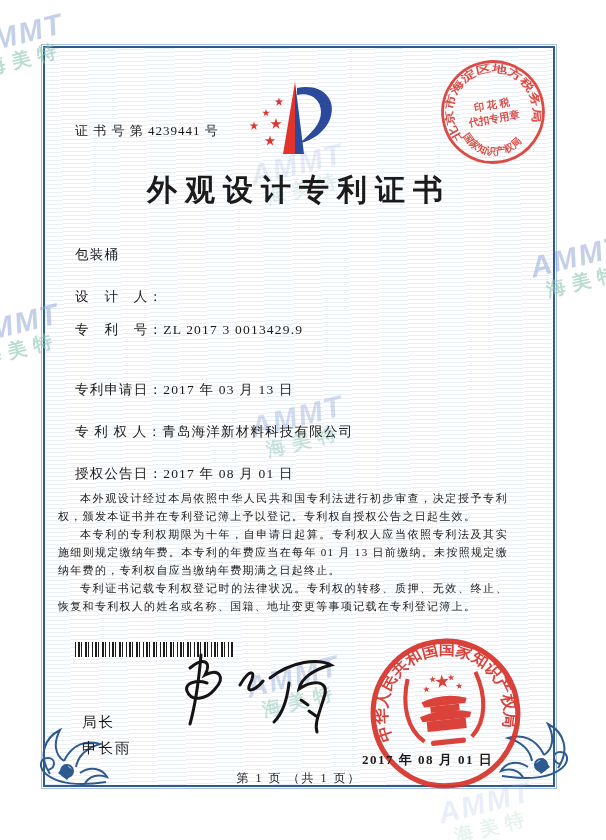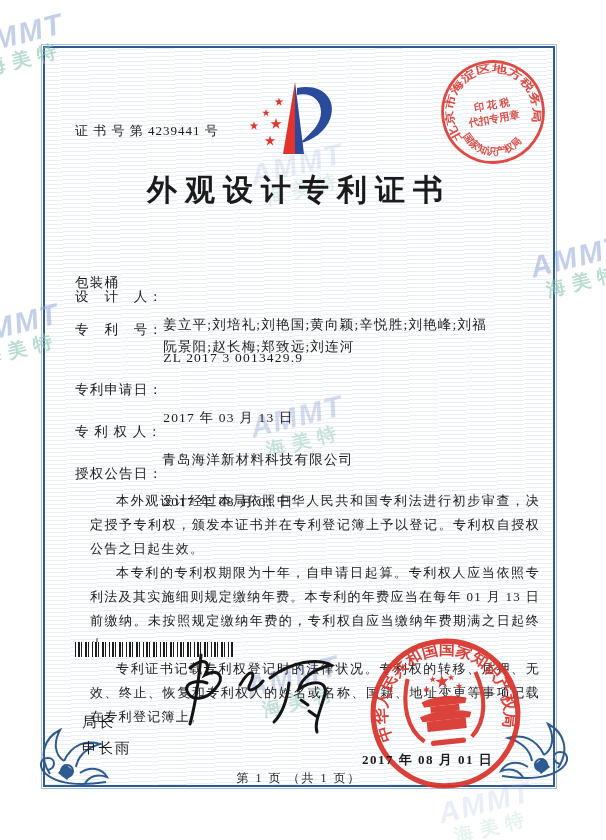--- a/index.html
+++ b/index.html
@@ -24,25 +24,25 @@
   .wm .l2{display:block;font-family:"Liberation Sans","DejaVu Sans",sans-serif;font-weight:bold;
     font-size:19px;letter-spacing:7px;color:rgba(138,196,176,.6);margin:1px 0 0 10px;}
   
   .cert-no{left:75px;top:82px;font-size:13px;letter-spacing:1px;z-index:2;margin-top:40px;}
   .logo{left:243px;top:80px;z-index:2;}
   .title{left:43px;width:512px;top:170px;text-align:center;
     font-size:30px;font-weight:bold;letter-spacing:8px;z-index:2;}
   
   .row{left:75px;width:452px;display:flex;font-size:13.5px;letter-spacing:1.2px;line-height:22px;z-index:2;}
   .row .lbl{white-space:pre;flex:0 0 auto;}
-  .row .val{flex:1 1 auto;margin-top:28px;}
+  .row .val{flex:1 1 auto;}
   .r1{top:244px}.r2{top:286px}.r3{top:319px}.r4{top:379px}.r5{top:421px}.r6{top:463px}
   
-  .paras{left:90px;top:489px;width:450px;z-index:2;
-    font-size:13px;line-height:24px;letter-spacing:1.3px;text-align:justify;}
+  .paras{left:58px;top:489px;width:450px;z-index:2;
+    font-size:11px;line-height:18px;letter-spacing:1.3px;text-align:justify;}
   .paras p{margin:0;text-indent:2em;}
   
   .barcode{left:75px;top:642px;width:158px;height:15px;z-index:2;
     background:repeating-linear-gradient(90deg,
       #1c1c1c 0 1px,#fff 1px 3px,#1c1c1c 3px 5px,#fff 5px 6px,
       #1c1c1c 6px 7px,#fff 7px 10px,#1c1c1c 10px 12px,#fff 12px 13px,
       #1c1c1c 13px 14px,#fff 14px 17px);}
   .director{left:82px;top:676px;font-size:14.5px;letter-spacing:2px;line-height:26px;z-index:2;margin-top:33px;}
   .signature{left:160px;top:648px;z-index:3;}
   .issue-seal{left:368px;top:636px;transform:rotate(-6deg);opacity:.93;z-index:2;}
@@ -141,24 +141,20 @@
   </text>
 </svg>
 
 <div class="abs title">外观设计专利证书</div>
 
 <div class="abs row r1">
   <span class="val">包装桶</span>
 </div>
 <div class="abs row r2">
   <span class="lbl">设　计　人：</span>
-  <span class="val">
-    <span>姜立平;刘培礼;刘艳国;黄向颖;辛悦胜;刘艳峰;刘福</span><br>
-    <span>阮景阳;赵长梅;郑致远;刘连河</span>
-  </span>
 </div>
 <div class="abs row r3">
   <span class="lbl">专　利　号：</span>
   <span class="val">ZL 2017 3 0013429.9</span>
 </div>
 <div class="abs row r4">
   <span class="lbl">专利申请日：</span>
   <span class="val">2017 年 03 月 13 日</span>
 </div>
 <div class="abs row r5">

